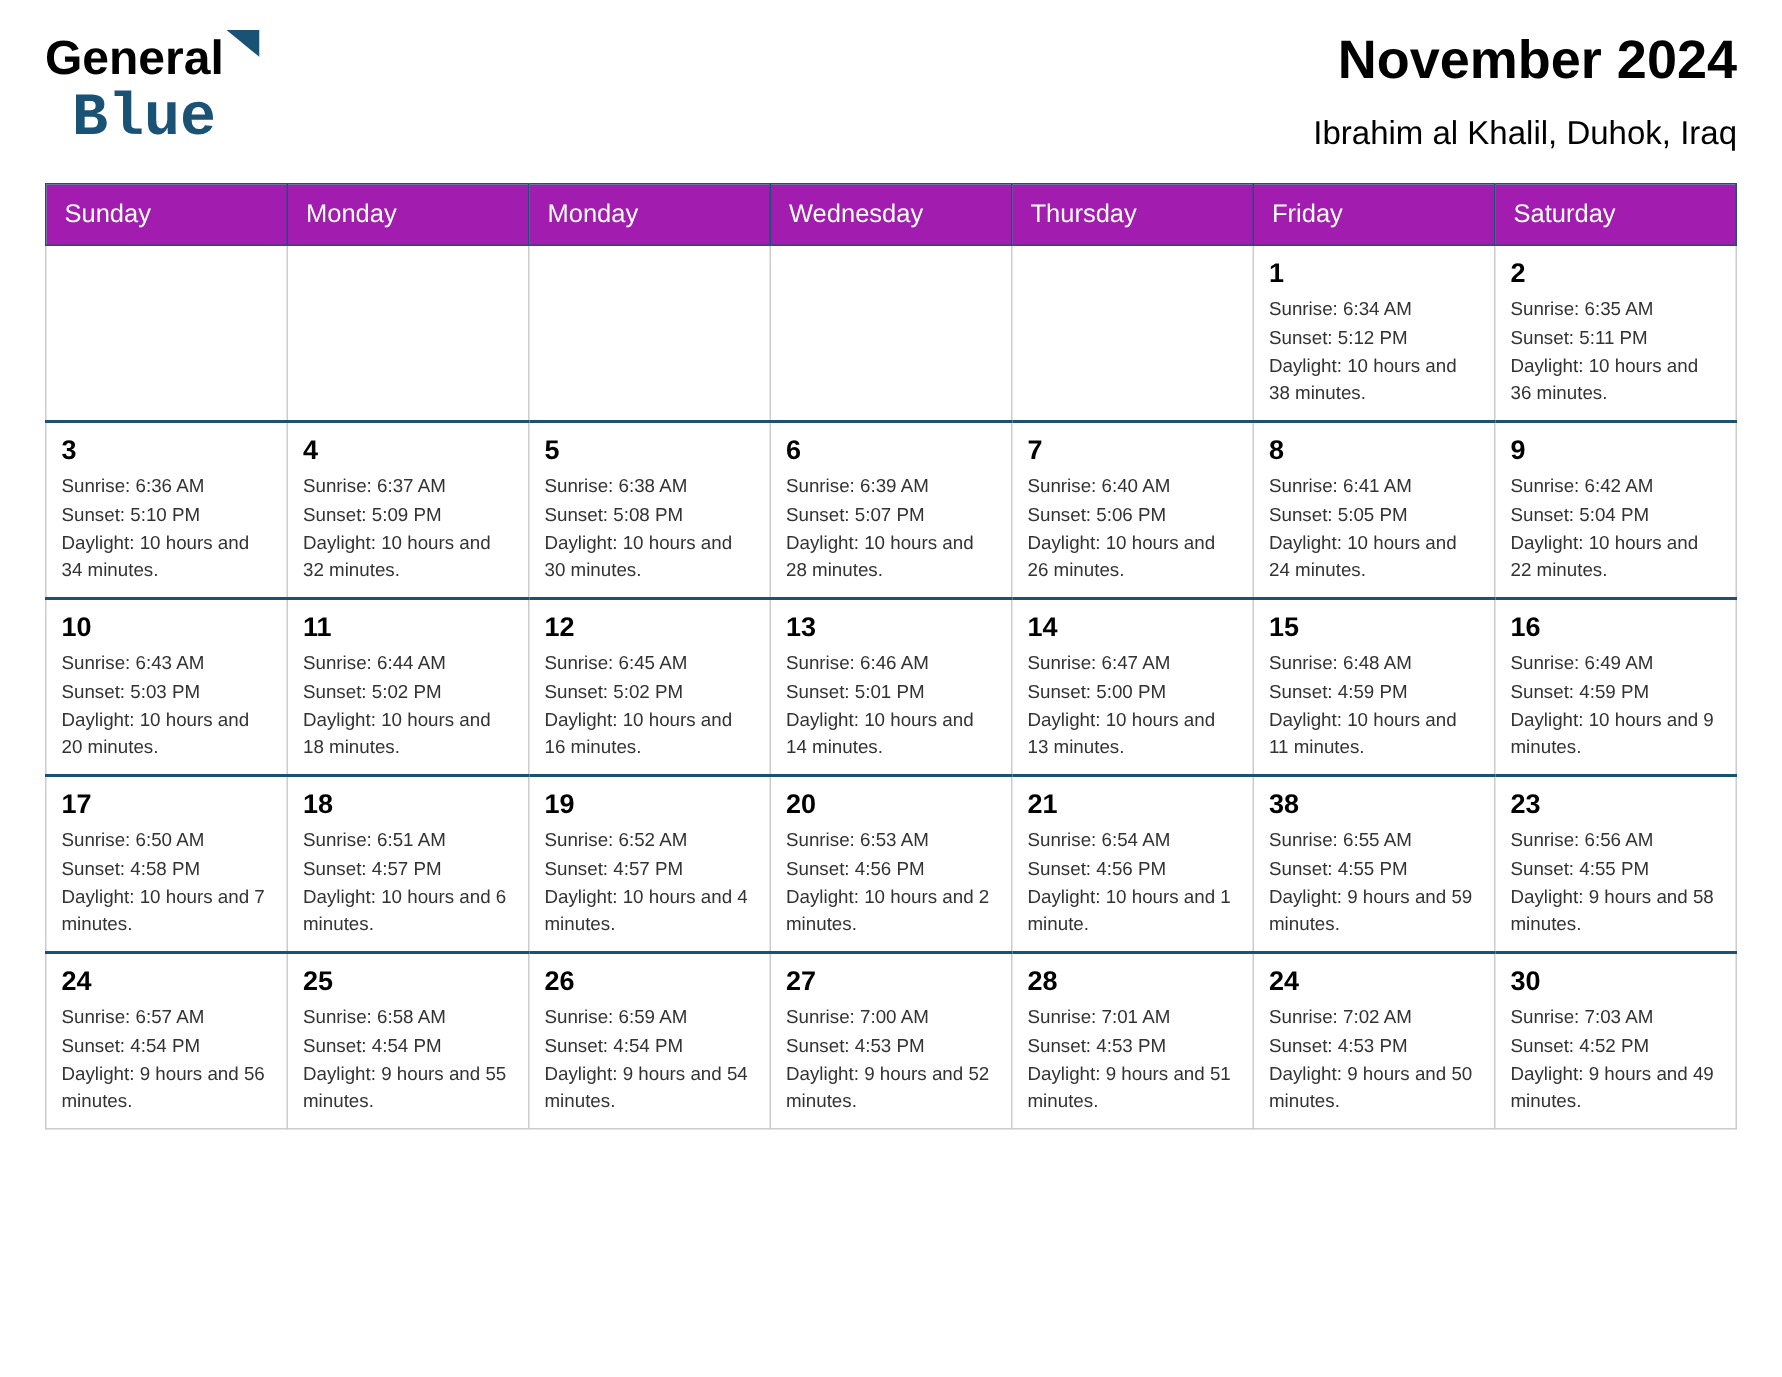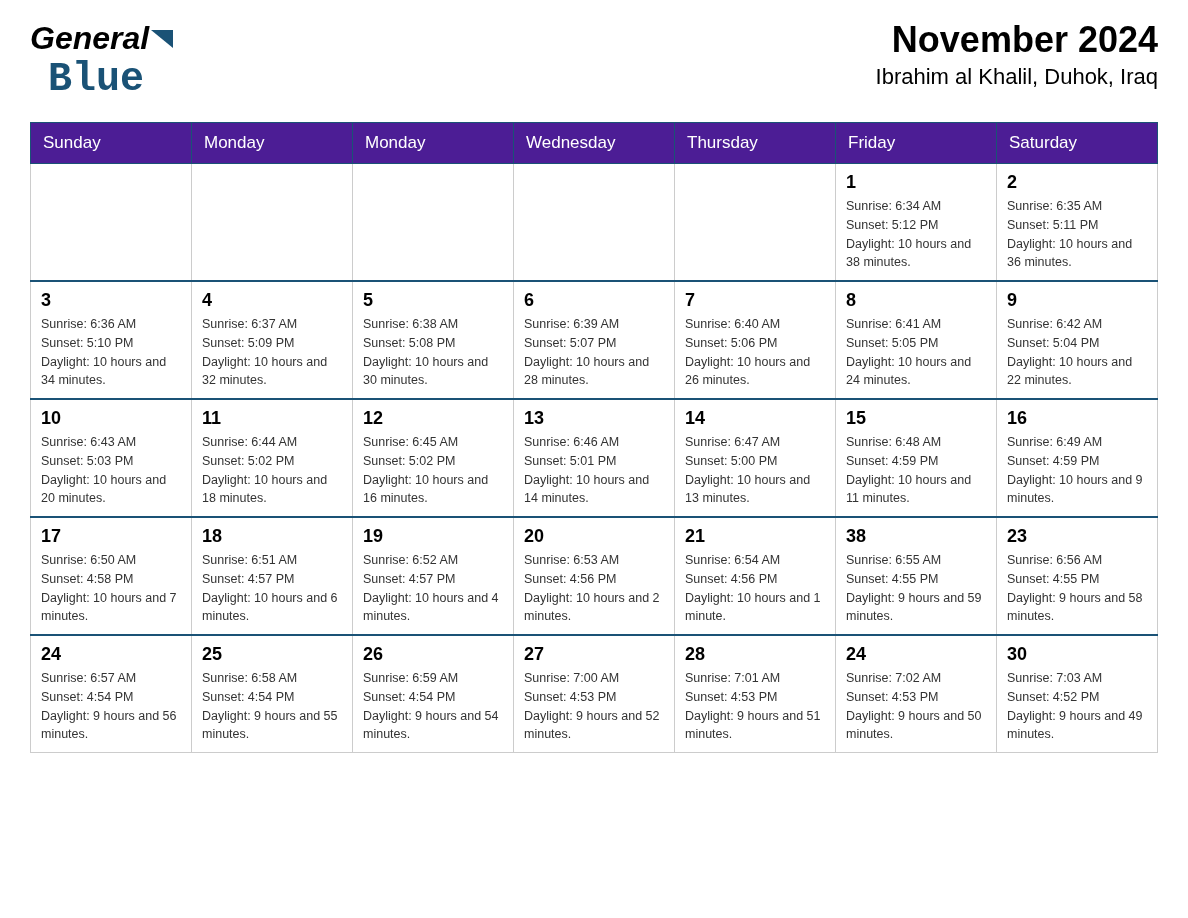--- a/index.html
+++ b/index.html
@@ -17,21 +17,21 @@
       margin-bottom: 20px;
     }
     .title-section {
       text-align: right;
     }
     .calendar-table {
       width: 100%;
       border-collapse: collapse;
     }
     .calendar-table th {
-      background-color: #4c1d95;
+      background-color: #a21caf;
       color: #fff;
       font-size: 17px;
       font-weight: normal;
       padding: 10px 12px;
       text-align: left;
       border: 1px solid #1a5276;
     }
     .calendar-table td {
       border: 1px solid #ccc;
       vertical-align: top;
@@ -57,22 +57,20 @@
     .empty-cell {
       background: #fff;
     }
     
     .logo-container {
       display: flex;
       flex-direction: column;
     }
     .logo-top-row {
       display: flex;
-      align-items: center;
-      font-style: italic;
     }
   </style>
 </head>
 <body>
 
 <div class="header">
   <div class="logo-container">
     <div class="logo-top-row">
       <span style="font-size:32px;font-weight:bold;color:#000;font-family:Arial,sans-serif;">General</span>
       <div style="display:inline-flex;flex-direction:column;align-items:flex-end;margin-left:2px;">
@@ -80,21 +78,21 @@
           <polygon points="0,0 22,0 22,18" fill="#1a5276"></polygon>
         </svg>
       </div>
     </div>
     <div>
       <span style="font-size:40px;font-weight:bold;color:#1a5276;font-family:Liberation Mono, monospace;margin-left:18px;margin-top:19px;">Blue</span>
     </div>
   </div>
   <div class="title-section">
     <div style="font-size:36px;font-weight:bold;color:#000;font-family:Arial,sans-serif;line-height:1.1;">November 2024</div>
-    <div style="font-size:22px;color:#000;font-family:Arial,sans-serif;margin-top:4px;">Ibrahim al Khalil, Duhok, Iraq</div>
+    <div style="font-size:22px;color:#000;font-family:Arial,sans-serif;margin-top:16px;">Ibrahim al Khalil, Duhok, Iraq</div>
   </div>
 </div>
 
 <table class="calendar-table">
   <thead>
     <tr>
     <th>Sunday</th>
         <th>Monday</th>
         <th>Monday</th>
         <th>Wednesday</th>

